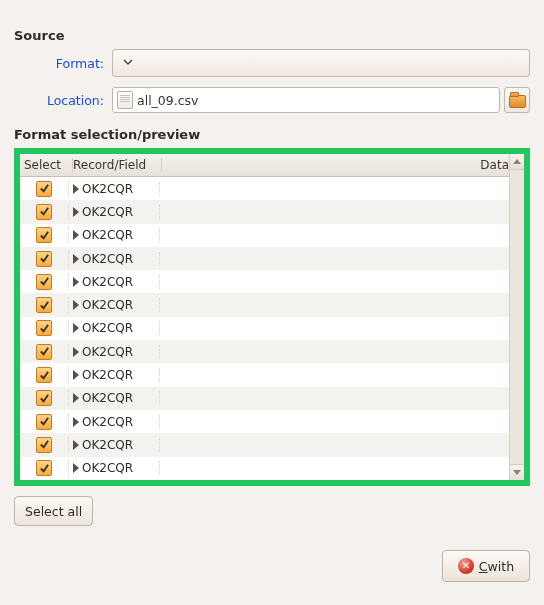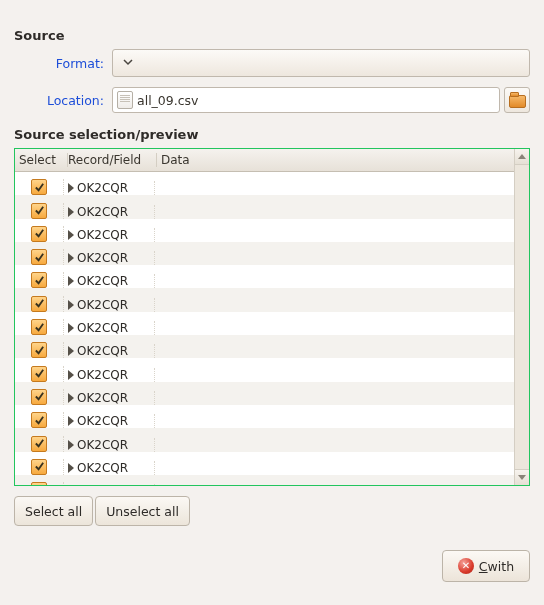--- a/index.html
+++ b/index.html
@@ -120,21 +120,21 @@
     position:absolute;
     top:-4px; left:0;
     width:7px; height:3px;
     background:linear-gradient(#f7b96a,#e28a28);
     border:1px solid #b86e1f;
     border-radius:1px 1px 0 0;
   }
 
   
   .table-shell {
-    border: 1px solid #22c55e;
+    border: 6px solid #22c55e;
     background: #fff;
     height: 338px;
     display: flex;
     box-sizing: border-box;
   }
   .table-body {
     flex:1;
     overflow: hidden;
     display:flex;
     flex-direction:column;
@@ -143,30 +143,30 @@
     display:flex;
     background: linear-gradient(#f5f2ee,#e7e1d8);
     border-bottom:1px solid #c5beb2;
     height: 22px;
     align-items:center;
     font-size:12px;
     color:#3a362f;
   }
   .thead .col-sel { width: 48px; padding-left: 4px; border-right:1px solid #d4cec3; }
   .thead .col-rec { width: 88px; padding-left: 0px; border-right:1px solid #d4cec3; }
-  .thead .col-data { flex:1; padding-left: 4px; }
+  .thead .col-data { flex:1; padding-left: 4px; text-align: right; }
 
   .tbody {
     flex:1;
     overflow:hidden;
   }
   .row {
     display:flex;
     height:23.3px;
-    align-items:flex-end;
+    align-items:center;
     font-size:12px;
   }
   .row.alt { background: #f4f2ee; }
   .row .c1 { width:48px; display:flex; justify-content:center; align-items:center; border-right:1px dotted #d9d4ca;}
   .row .c2 { width:88px; display:flex; align-items:center; gap:3px; padding-left:2px; border-right:1px dotted #d9d4ca;}
   .row .c3 { flex:1; padding-left:4px; }
 
   .check {
     width:14px; height:14px;
     border:1px solid #c57a1f;
@@ -291,21 +291,21 @@
       <div class="location-input">
         <span class="file-icon"></span>
         <span class="loc-text">all_09.csv</span>
       </div>
       <div class="browse-btn">
         <span class="folder"></span>
       </div>
     </div>
   </div>
 
-  <div class="section-title">Source selection/preview</div>
+  <div class="section-title">Format selection/preview</div>
 
   <div class="table-shell">
     <div class="table-body">
       <div class="thead">
         <div class="col-sel">Select</div>
         <div class="col-rec">Record/Field</div>
         <div class="col-data">Data</div>
       </div>
       <div class="tbody" id="tbody">
           <div class="row">
@@ -511,21 +511,20 @@
           <div class="tri-u"></div>
         </div>
       <div class="down">
           <div class="tri-d"></div>
         </div>
     </div>
   </div>
 
   <div class="sel-buttons">
     <div class="btn">Select all</div>
-    <div class="btn">Unselect all</div>
   </div>
 
   <div class="action-row">
     <div class="btn-action">
       <span class="circle-x">✕</span>
       <span><span class="underline">C</span><span>with</span></span>
     </div>
   </div>
 </div>
 

